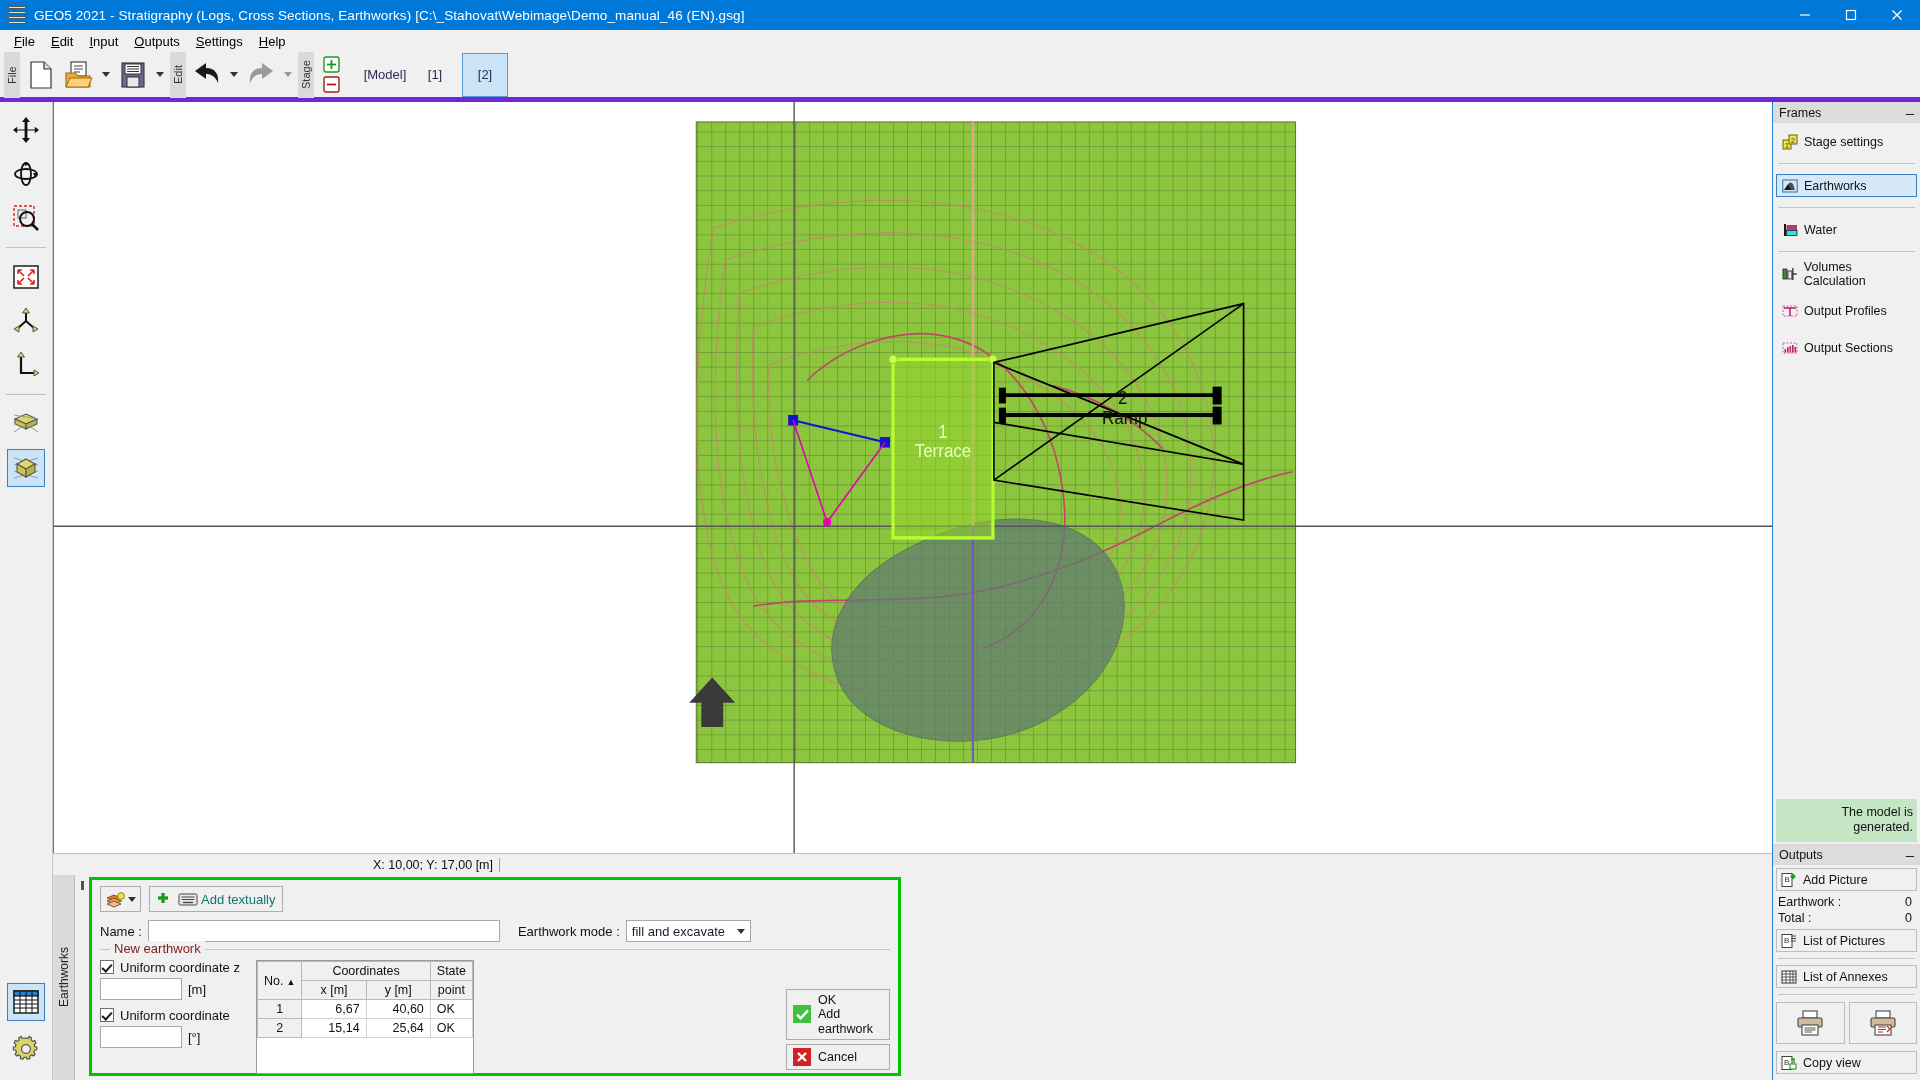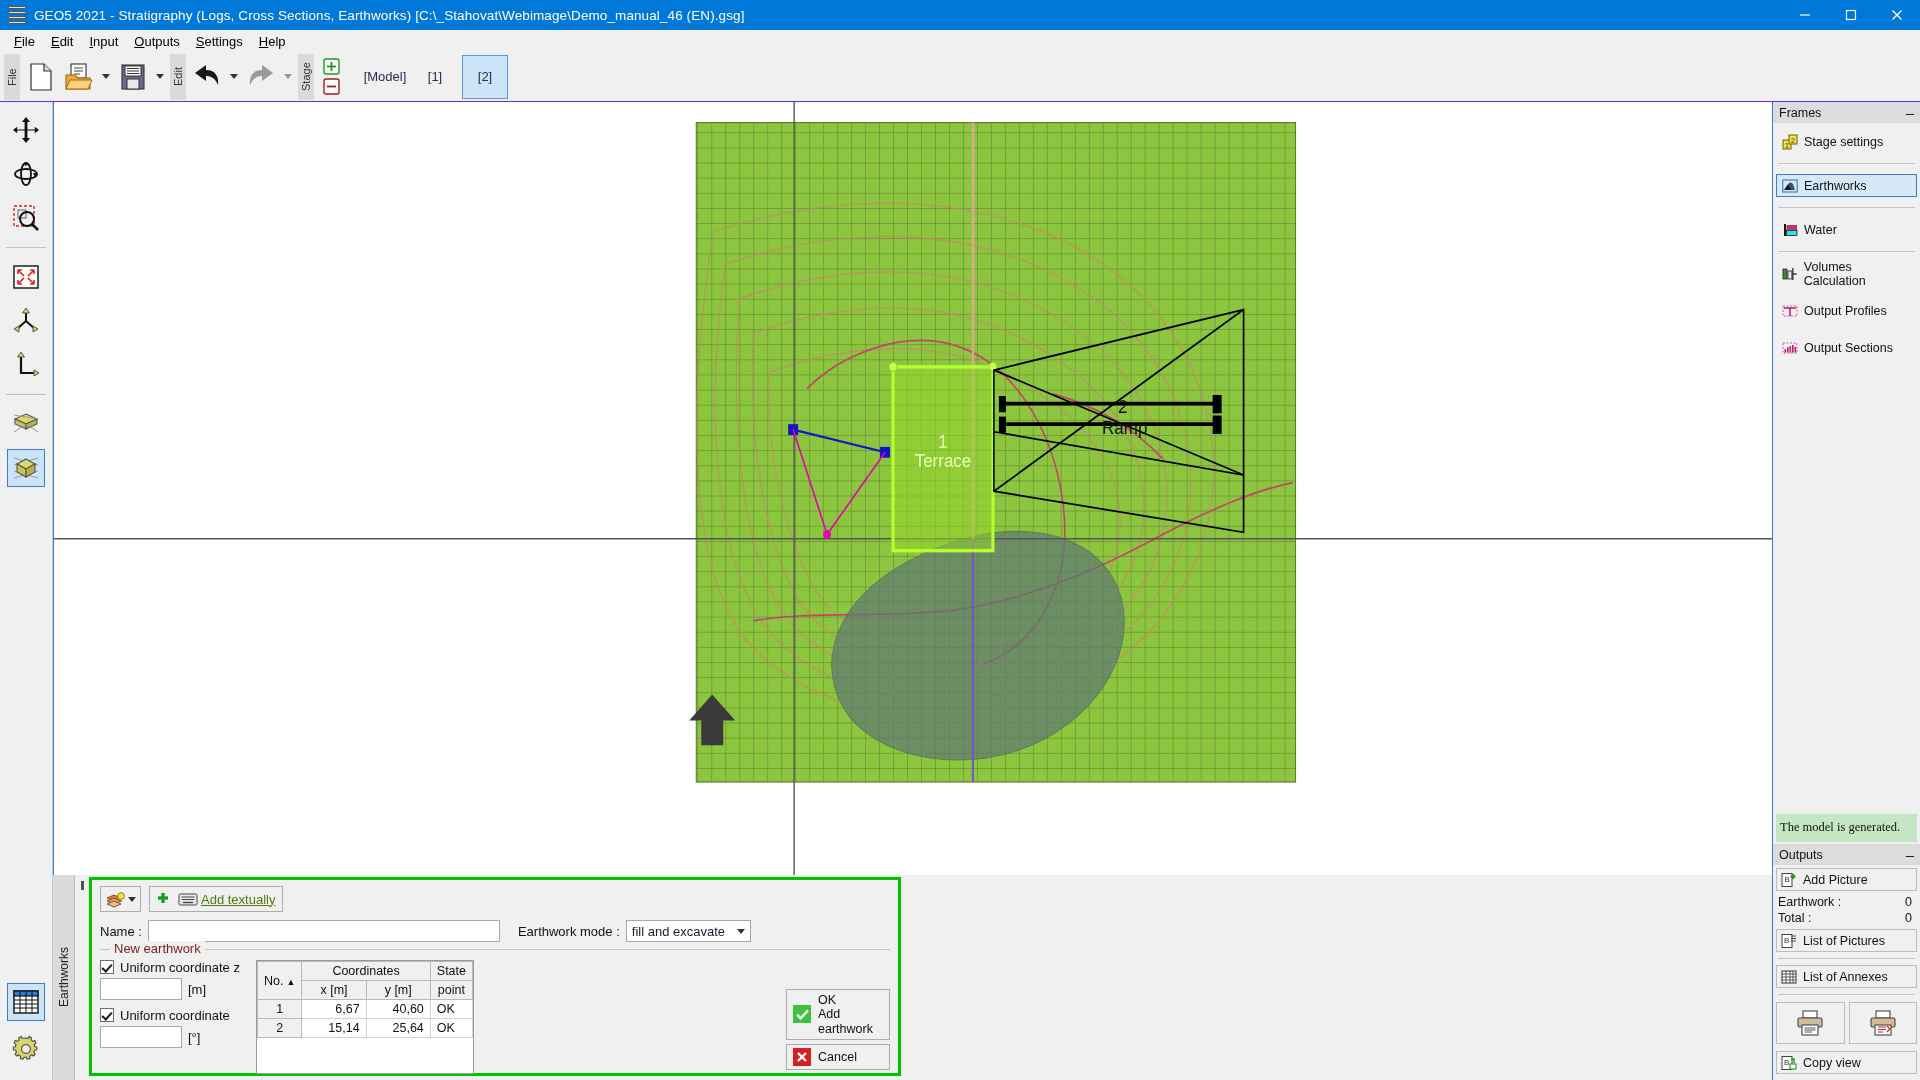--- a/index.html
+++ b/index.html
@@ -35,21 +35,21 @@
   .wbtn svg { display:block; }
 
   
   .menubar { height: 22px; background: #f0f0f0; display: flex; align-items: center; padding-left: 6px; flex:0 0 22px; }
   .menuitem { padding: 2px 8px; font-size: 13px; color: #000; cursor: default; }
   .menuitem u { text-decoration: underline; }
 
   
   .toolbar {
     height: 50px; background: #f0f0f0; display: flex; align-items: center;
-    border-bottom: 1px solid #6d28d9; flex: 0 0 50px; padding-left: 2px;
+    border-bottom: 5px solid #6d28d9; flex: 0 0 50px; padding-left: 2px;
   }
   .tgroup-label {
     writing-mode: vertical-rl; transform: rotate(180deg);
     font-size: 11px; color: #333; background: #dadada;
     height: 46px; width: 16px; display:flex; align-items:center; justify-content:center;
     margin: 0 2px;
   }
   .tbtn { width: 38px; height: 44px; display:flex; align-items:center; justify-content:center; }
   .tbtn.small { width: 16px; }
   .caret { width: 0; height: 0; border-left: 4px solid transparent; border-right: 4px solid transparent; border-top: 5px solid #333; }
@@ -94,21 +94,21 @@
   .bottom-vtab span { writing-mode: vertical-rl; transform: rotate(180deg); font-size:12px; color:#222; }
   .bottom-grip { width:14px; display:flex; align-items:flex-start; justify-content:center; padding-top:6px; background:#f0f0f0;}
   .bottom-grip i { display:block; width:3px; height:9px; background:#555; }
   .formbox {
     flex: 0 0 812px; border: 3px solid #00c400; background: #f0f0f0; margin: 2px 0 4px 0;
     position: relative; padding: 6px 8px;
   }
   .form-toolbar { display:flex; align-items:center; gap:8px; height:26px; }
   .btn {
     border: 1px solid #adadad; background: #f0f0f0; display:flex; align-items:center; gap:3px;
-    padding: 2px 7px; height:26px; font-size: 13px; color:#4d7c0f;text-decoration:underline;
+    padding: 2px 7px; height:26px; font-size: 13px; color:#0f766e;
   }
   .row-name { display:flex; align-items:center; gap:6px; margin-top:8px; }
   .lbl { font-size: 13px; color: #111; white-space:nowrap; }
   input.txt {
     border: 1px solid #a8a8a8; background: #fff; height: 22px; font-size: 13px;
     padding: 0 4px; font-family: "Liberation Sans", sans-serif; color:#111;
   }
   .name-input { flex: 0 0 352px; }
   .mode-select {
     border:1px solid #a8a8a8; background:#fff; height:22px; display:flex; align-items:center;
@@ -155,23 +155,22 @@
   }
   .panel-header .minus { font-size:15px; line-height:8px; color:#222; }
   .frameitem {
     display:flex; align-items:center; gap:6px; height:23px; padding-left:5px; font-size:12.5px; color:#111;
     border:1px solid transparent; margin: 7px 3px;
   }
   .frameitem.sel { background:#d6e9f8; border:1px solid #3f7fbf; }
   .psep { height:1px; background:#c4c4c4; margin: 3px 5px; }
   .rspacer { flex:1 1 auto; }
   .genbox {
-    background:#c4e6c4; color:#111; font-size:12.5px; text-align:left; padding:6px 4px; margin: 0 3px 2px 3px;
+    background:#c4e6c4; color:#111; font-size:12.5px; text-align:right; padding:6px 4px; margin: 0 3px 2px 3px;
     line-height:1.25;
-    font-family:Liberation Serif, serif;
   }
   .obtn {
     display:flex; align-items:center; gap:6px; border:1px solid #bdbdbd; background:#f0f0f0;
     margin: 3px; padding: 2px 4px; font-size:12.5px; height:23px; color:#111;
   }
   .kvrow { display:flex; justify-content:space-between; padding: 1px 8px 1px 5px; font-size:12.5px; color:#111; }
   .printrow { display:flex; gap:4px; margin: 4px 3px; }
   .printbtn { flex:1 1 0; border:1px solid #bdbdbd; background:#f0f0f0; height:42px; display:flex; align-items:center; justify-content:center; }
 
   svg { display:block; }
@@ -475,20 +474,23 @@
             <path d="M740 303 L774 400 L832 324"></path>
             <circle cx="774" cy="400" r="4" fill="#e600b0" stroke="none"></circle>
           </g>
 
           <g>
             <path d="M648 595 L648 572 L636 572 L659 548 L682 572 L670 572 L670 595 z" fill="#3a3a3a"></path>
           </g>
         </svg>
       </div>
 
+      <div class="statusbar">
+        <div class="coord">X: 10,00; Y: 17,00 [m]</div>
+      </div>
 
       <div class="bottomrow">
         <div class="bottom-vtab">
           <span>Earthworks</span>
         </div>
         <div class="bottom-grip">
             <i></i>
           </div>
 
         <div class="formbox">

